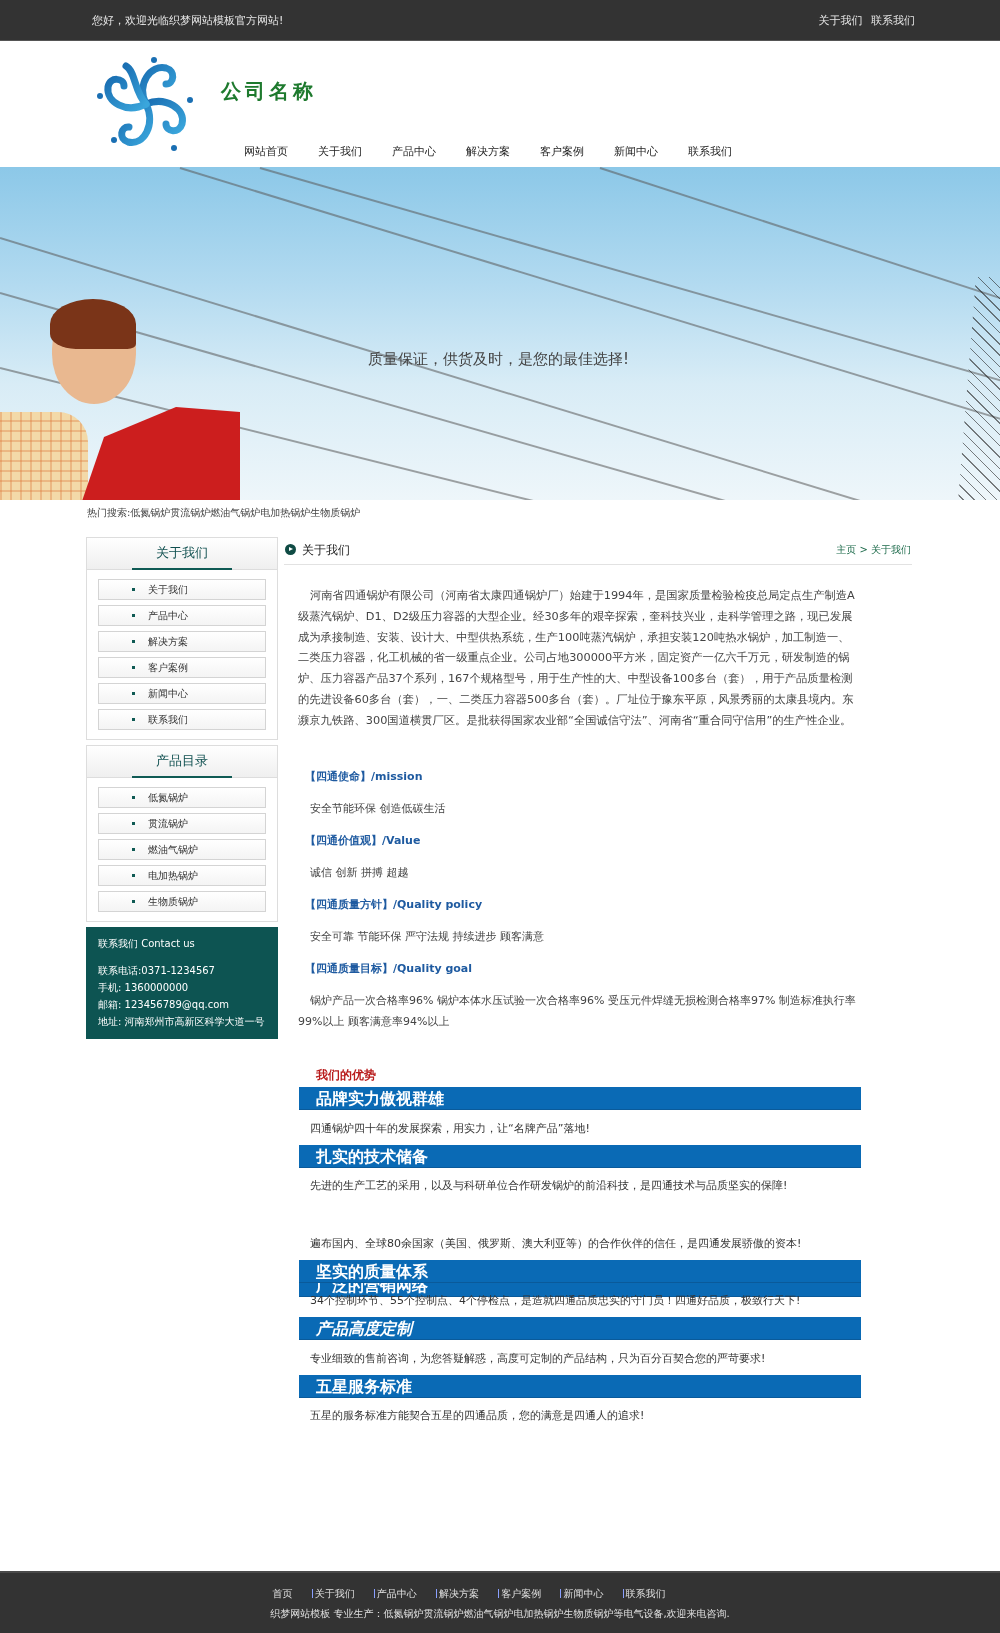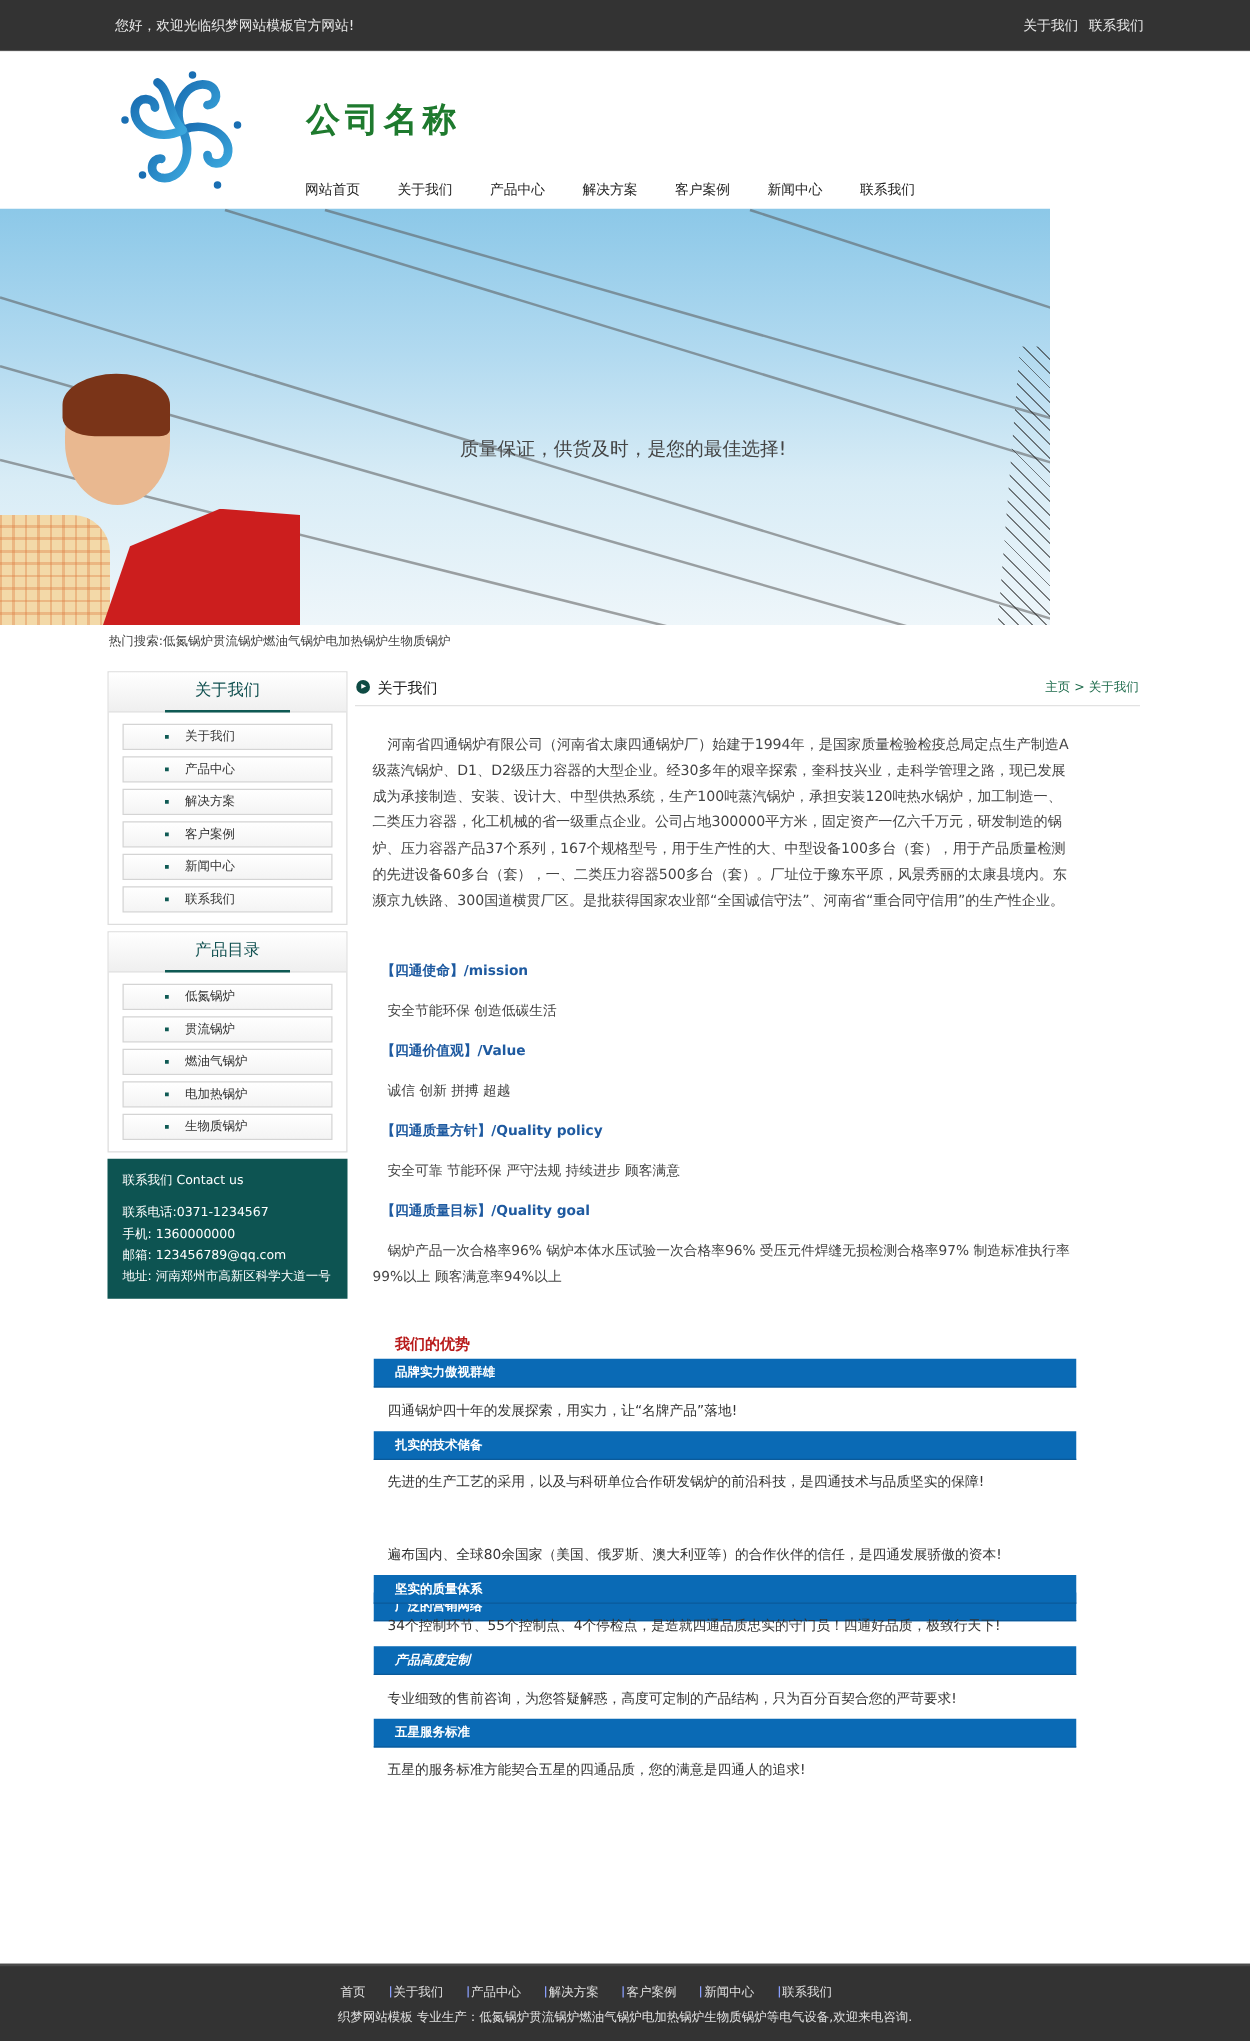--- a/index.html
+++ b/index.html
@@ -8,26 +8,26 @@
 
   
   .topbar { position: absolute; left: 0; top: 0; width: 1000px; height: 41px; background: #333333; border-bottom: 1px solid #555; }
   .topbar .welcome { position: absolute; left: 92px; top: 13px; font-size: 11px; color: #e8e8e8; }
   .topbar .toplinks { position: absolute; right: 85px; top: 13px; font-size: 11px; color: #e8e8e8; }
   .topbar .toplinks a { color: #e8e8e8; text-decoration: none; margin-left: 5px; }
 
   
   .header { position: absolute; left: 0; top: 41px; width: 1000px; height: 126px; background: #fff; }
   .logo { position: absolute; left: 96px; top: 13px; width: 100px; height: 100px; }
-  .company-name { position: absolute; left: 245px; top: 37px; font-size: 27px; font-weight: bold; color: #1e7a2e; letter-spacing: 4px; font-family: "DejaVu Serif", serif; }
+  .company-name { position: absolute; left: 221px; top: 37px; font-size: 20px; font-weight: bold; color: #1e7a2e; letter-spacing: 4px; font-family: "DejaVu Serif", serif; }
   .nav { position: absolute; left: 244px; top: 103px; display: flex; }
   .nav a { font-size: 11px; color: #222; text-decoration: none; margin-right: 30px; white-space: nowrap; }
 
   
-  .banner { position: absolute; left: 0; top: 167px; width: 840px; height: 333px; overflow: hidden;
+  .banner { position: absolute; left: 0; top: 167px; width: 1000px; height: 333px; overflow: hidden;
     background: linear-gradient(180deg, #8cc8e8 0%, #b2daf0 35%, #d8ecf6 65%, #eef6fa 100%); text-align: center; }
   .banner .wire { position: absolute; height: 2px; background: rgba(90,90,90,0.55); transform-origin: left center; }
   .banner .slogan { position: absolute; left: 368px; top: 183px; font-size: 15px; color: #444; }
   .banner .person-body { position: absolute; left: 80px; top: 240px; width: 160px; height: 100px; background: #cc1e1e; clip-path: polygon(15% 30%, 60% 0%, 100% 5%, 100% 100%, 0% 100%); }
   .banner .person-head { position: absolute; left: 52px; top: 137px; width: 84px; height: 100px; background: #e9b890; border-radius: 45% 45% 50% 50%; }
   .banner .person-hair { position: absolute; left: 50px; top: 132px; width: 86px; height: 50px; background: #7a3418; border-radius: 50% 50% 10% 30%; }
   .banner .person-side { position: absolute; left: 0; top: 245px; width: 88px; height: 90px; background: #f3d9a8; border-radius: 0 30px 0 0;
     background-image: repeating-linear-gradient(90deg, rgba(220,120,60,.35) 0 2px, transparent 2px 10px), repeating-linear-gradient(0deg, rgba(220,120,60,.35) 0 2px, transparent 2px 10px); }
   .banner .tower { position: absolute; right: 0; top: 110px; width: 60px; height: 225px;
     border-left: 2px solid #333; clip-path: polygon(60% 0, 100% 0, 100% 100%, 30% 100%); background: repeating-linear-gradient(45deg, rgba(40,40,40,.6) 0 1px, transparent 1px 8px); }
@@ -54,21 +54,21 @@
   .main-head .title { position: absolute; left: 18px; top: 1px; font-size: 12px; color: #222; }
   .main-head .crumb { position: absolute; right: 1px; top: 2px; font-size: 10px; color: #1c6a4a; }
   .main-head .crumb a { color: #1c6a4a; text-decoration: none; }
 
   .intro { position: absolute; left: 298px; top: 586px; width: 560px; font-size: 11.3px; line-height: 20.8px; color: #444; text-indent: 12px; }
   .section-h { position: absolute; left: 305px; font-size: 11px; font-weight: bold; color: #1e5aa0; }
   .section-t { position: absolute; left: 310px; font-size: 11px; color: #444; text-align: center; }
   .goal-t { position: absolute; left: 298px; width: 566px; font-size: 11px; line-height: 21px; color: #444; text-indent: 12px; }
 
   .adv-title { position: absolute; left: 316px; top: 1067px; font-size: 12px; font-weight: bold; color: #b91c1c; }
-  .adv-bar { position: absolute; left: 299px; width: 562px; height: 23px; background: #0a6ab5; border-bottom: 1px solid #0a5a9a; color: #fff; font-size: 10px; font-weight: bold; line-height: 23px; padding-left: 17px; }
+  .adv-bar { position: absolute; left: 299px; width: 562px; height: 23px; background: #0a6ab5; border-bottom: 1px solid #0a5a9a; color: #fff; font-size: 16px; font-weight: bold; line-height: 23px; padding-left: 17px; }
   .adv-text { position: absolute; left: 310px; font-size: 11px; color: #333; }
 
   
   .footer { position: absolute; left: 0; top: 1571px; width: 1000px; height: 62px; background: #333333; border-top: 2px solid #4a4a4a; }
   .footer .f-links { position: absolute; left: 0; width: 938px; top: 14px; text-align: center; font-size: 10px; color: #e0e0e0; }
   .footer .f-links a { color: #e0e0e0; text-decoration: none; margin: 0 8px; }
   .footer .f-links .sep { display: inline-block; width: 1px; height: 9px; background: #8aa0ff; margin-right: 2px; vertical-align: -1px; }
   .footer .f-copy { position: absolute; left: 0; width: 1000px; top: 34px; text-align: center; font-size: 10px; color: #e0e0e0; }
 </style>
 </head>

